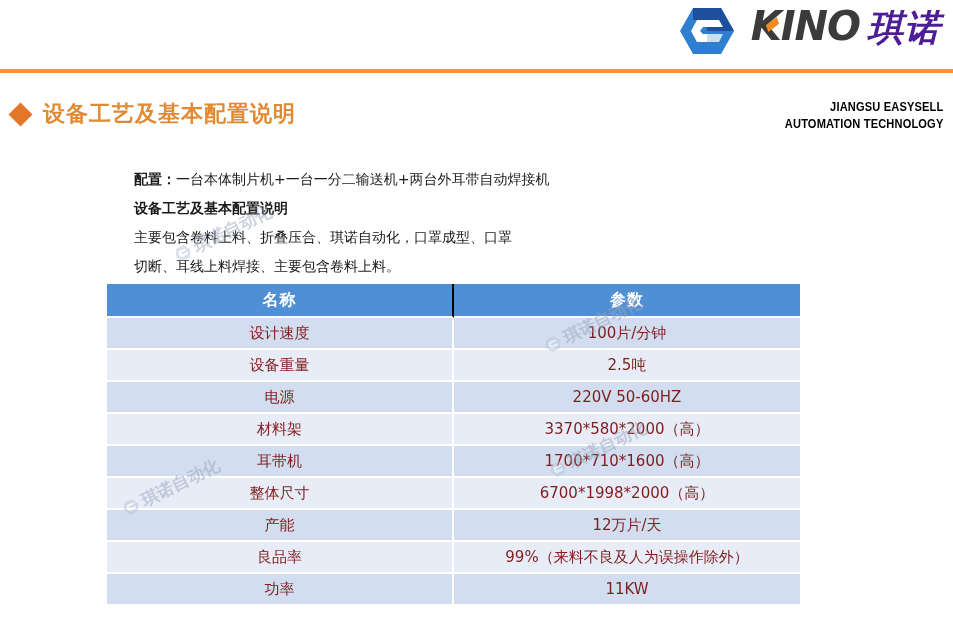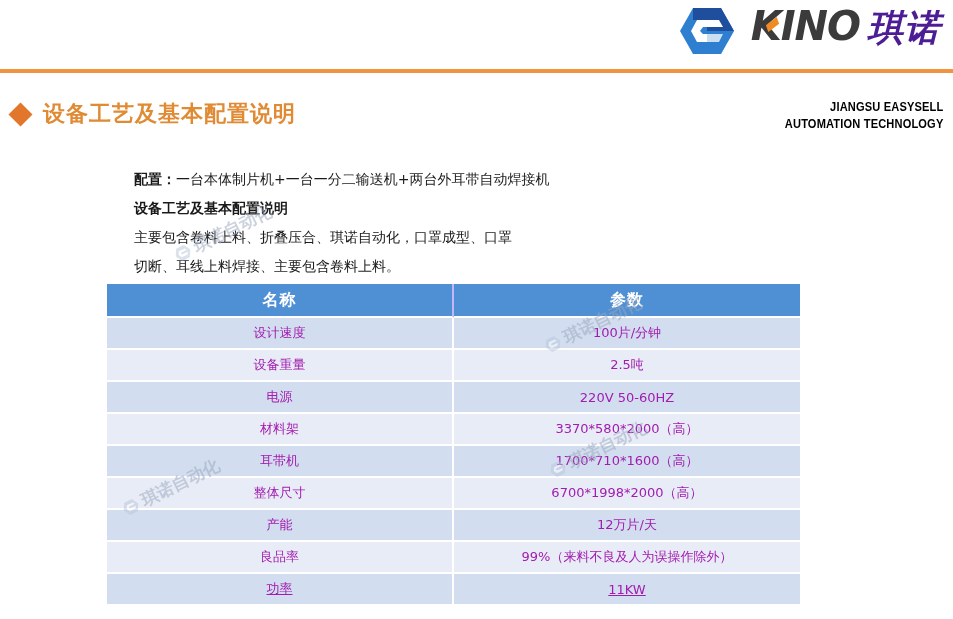--- a/index.html
+++ b/index.html
@@ -144,38 +144,38 @@
   .spec-table col.c-name { width: 347px; }
   .spec-table col.c-val  { width: 346px; }
 
   .spec-table th {
     background: #4f8fd4;
     color: #ffffff;
     font-size: 16px;
     font-weight: bold;
     height: 30px;
     letter-spacing: 1px;
-    border-right: 2px solid #c4b5fd;
+    border-right: 2px solid #000000;
     border-bottom: 2px solid #ffffff;
   }
   .spec-table th:last-child { border-right: none; }
 
   .spec-table td {
     height: 30px;
-    font-size: 13px;
+    font-size: 15px;
     text-align: center;
-    color: #a21caf;
+    color: #7f1d1d;
     border-right: 2px solid #ffffff;
     border-bottom: 2px solid #ffffff;
     padding: 0 4px;
   }
   .spec-table td:last-child { border-right: none; }
   .spec-table tbody tr:nth-child(odd)  td { background: #d2ddef; }
   .spec-table tbody tr:nth-child(even) td { background: #e8ecf7; }
-  .spec-table tbody tr:last-child td { border-bottom: none; text-decoration: underline; }
+  .spec-table tbody tr:last-child td { border-bottom: none; }
 
   
   .wm {
     position: absolute;
     pointer-events: none;
     user-select: none;
     display: flex;
     align-items: center;
     gap: 4px;
     transform: rotate(-26deg);

